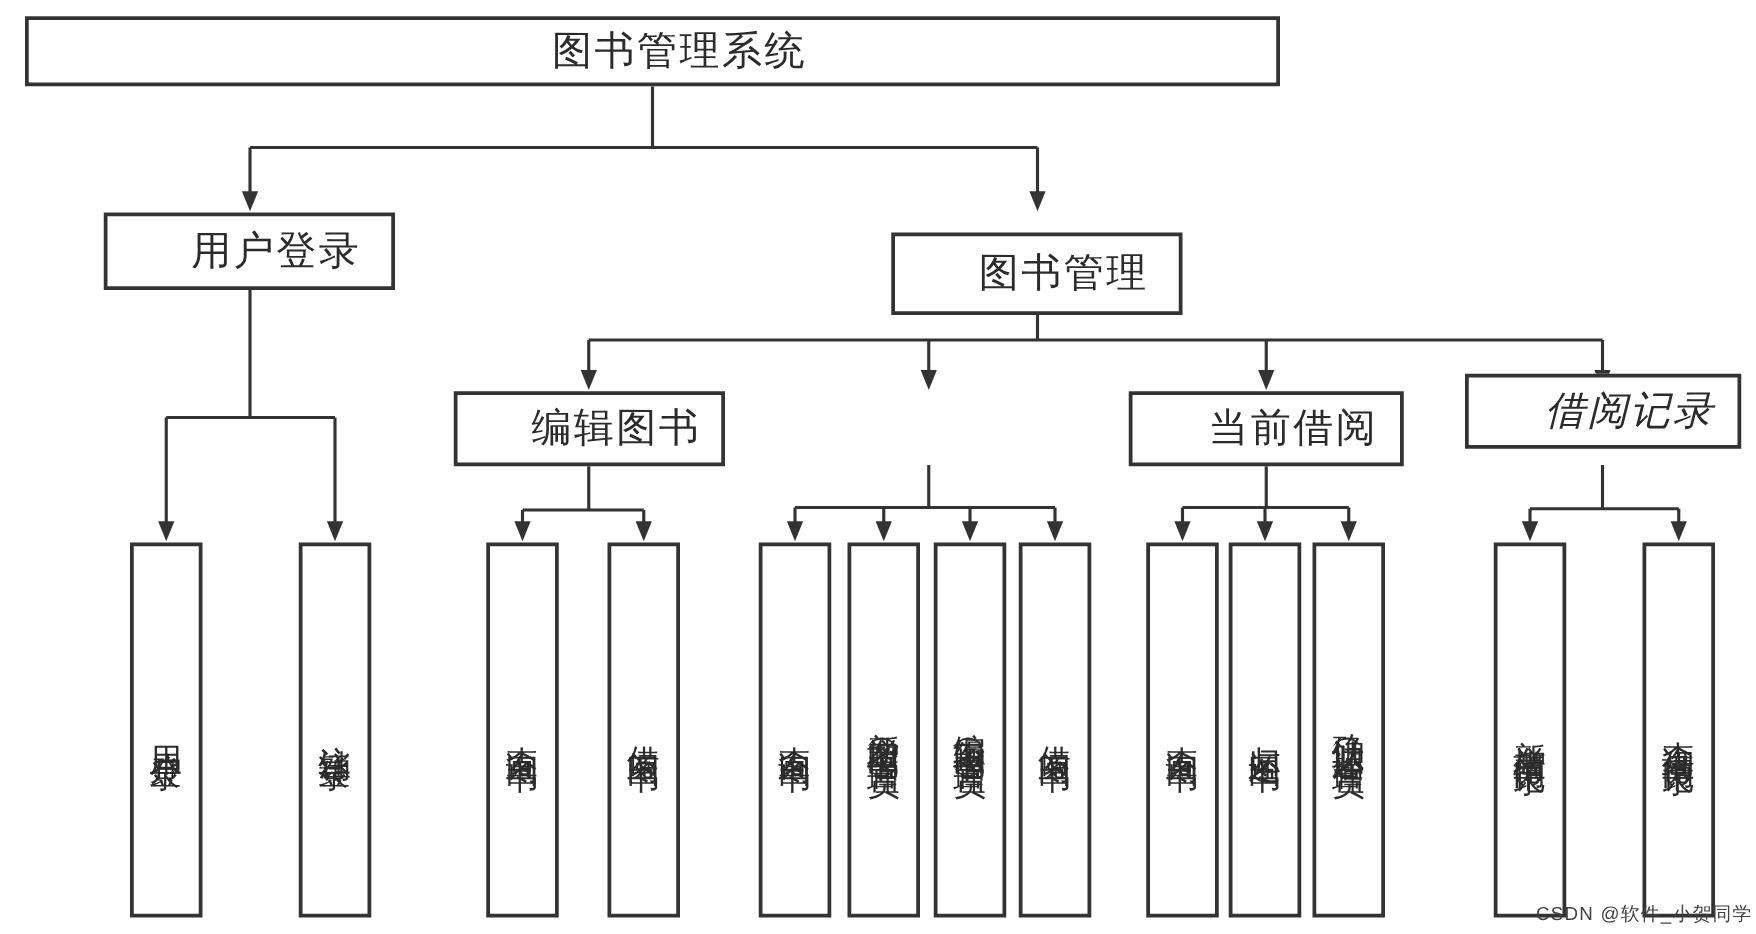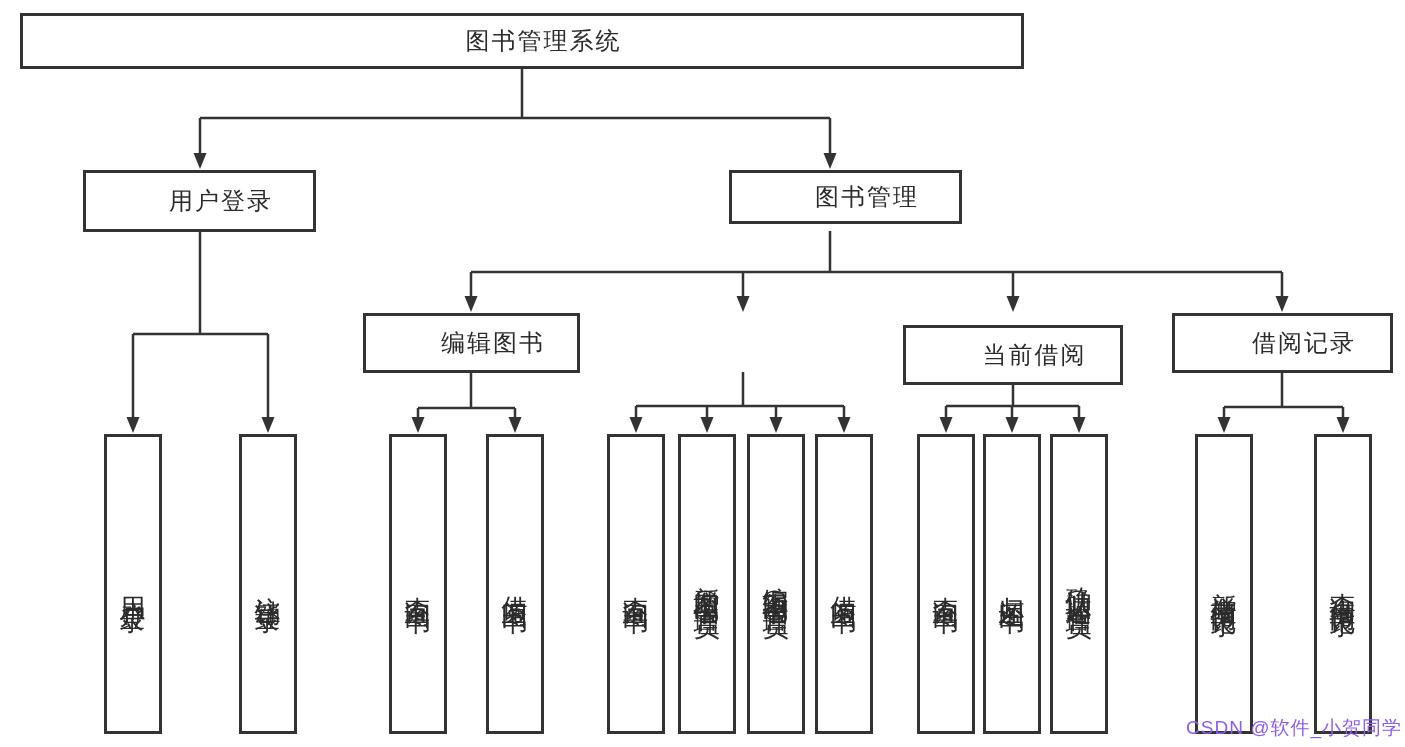--- a/index.html
+++ b/index.html
@@ -24,52 +24,52 @@
     position: absolute;
     box-sizing: border-box;
     background: #ffffff;
     border: 3px solid #333333;
     display: flex;
     align-items: center;
     justify-content: center;
     color: #2b2b2b;
   }
   .node {
-    font-size: 24px;
+    font-size: 32px;
     letter-spacing: 2px;
     white-space: nowrap;
     padding-left: 43px;
   }
   .node.root  { left: 20px;  top: 13px;  width: 1004px; height: 56px; }
   .node.l2a   { left: 83px;  top: 170px; width: 233px;  height: 62px; }
-  .node.l2b   { left: 713px; top: 170px; width: 233px;  height: 54px; margin-left: 16px; }
+  .node.l2b   { left: 713px; top: 186px; width: 233px;  height: 66px; }
   .node.l3a   { left: 363px; top: 313px; width: 217px;  height: 60px; }
   .node.l3b   { left: 633px; top: 313px; width: 220px;  height: 60px; }
-  .node.l3c   { left: 903px; top: 313px; width: 220px;  height: 60px; margin-top: 12px; }
-  .node.l3d   { left: 1172px;top: 313px; width: 221px;  height: 60px; }
+  .node.l3c   { left: 903px; top: 313px; width: 220px;  height: 60px; }
+  .node.l3d   { left: 1172px;top: 299px; width: 221px;  height: 60px; font-style: italic; }
   .leaf {
     top: 434px;
     width: 58px;
     height: 300px;
   }
   .vlabel {
     writing-mode: vertical-rl;
     text-orientation: mixed;
     font-size: 26px;
     letter-spacing: 4px;
     line-height: 1;
     color: #2b2b2b;
   }
   .watermark {
     position: absolute;
     right: 3px;
     bottom: 6px;
-    font-size: 19px;
+    font-size: 15px;
     letter-spacing: 1px;
-    color: #8b5cf6;
+    color: #404040;
     white-space: nowrap;
     z-index: 5;
   }
 </style>
 </head>
 <body>
 
 <div class="canvas">
 
   <svg class="connectors" viewBox="0 0 1405 747" xmlns="http://www.w3.org/2000/svg">

